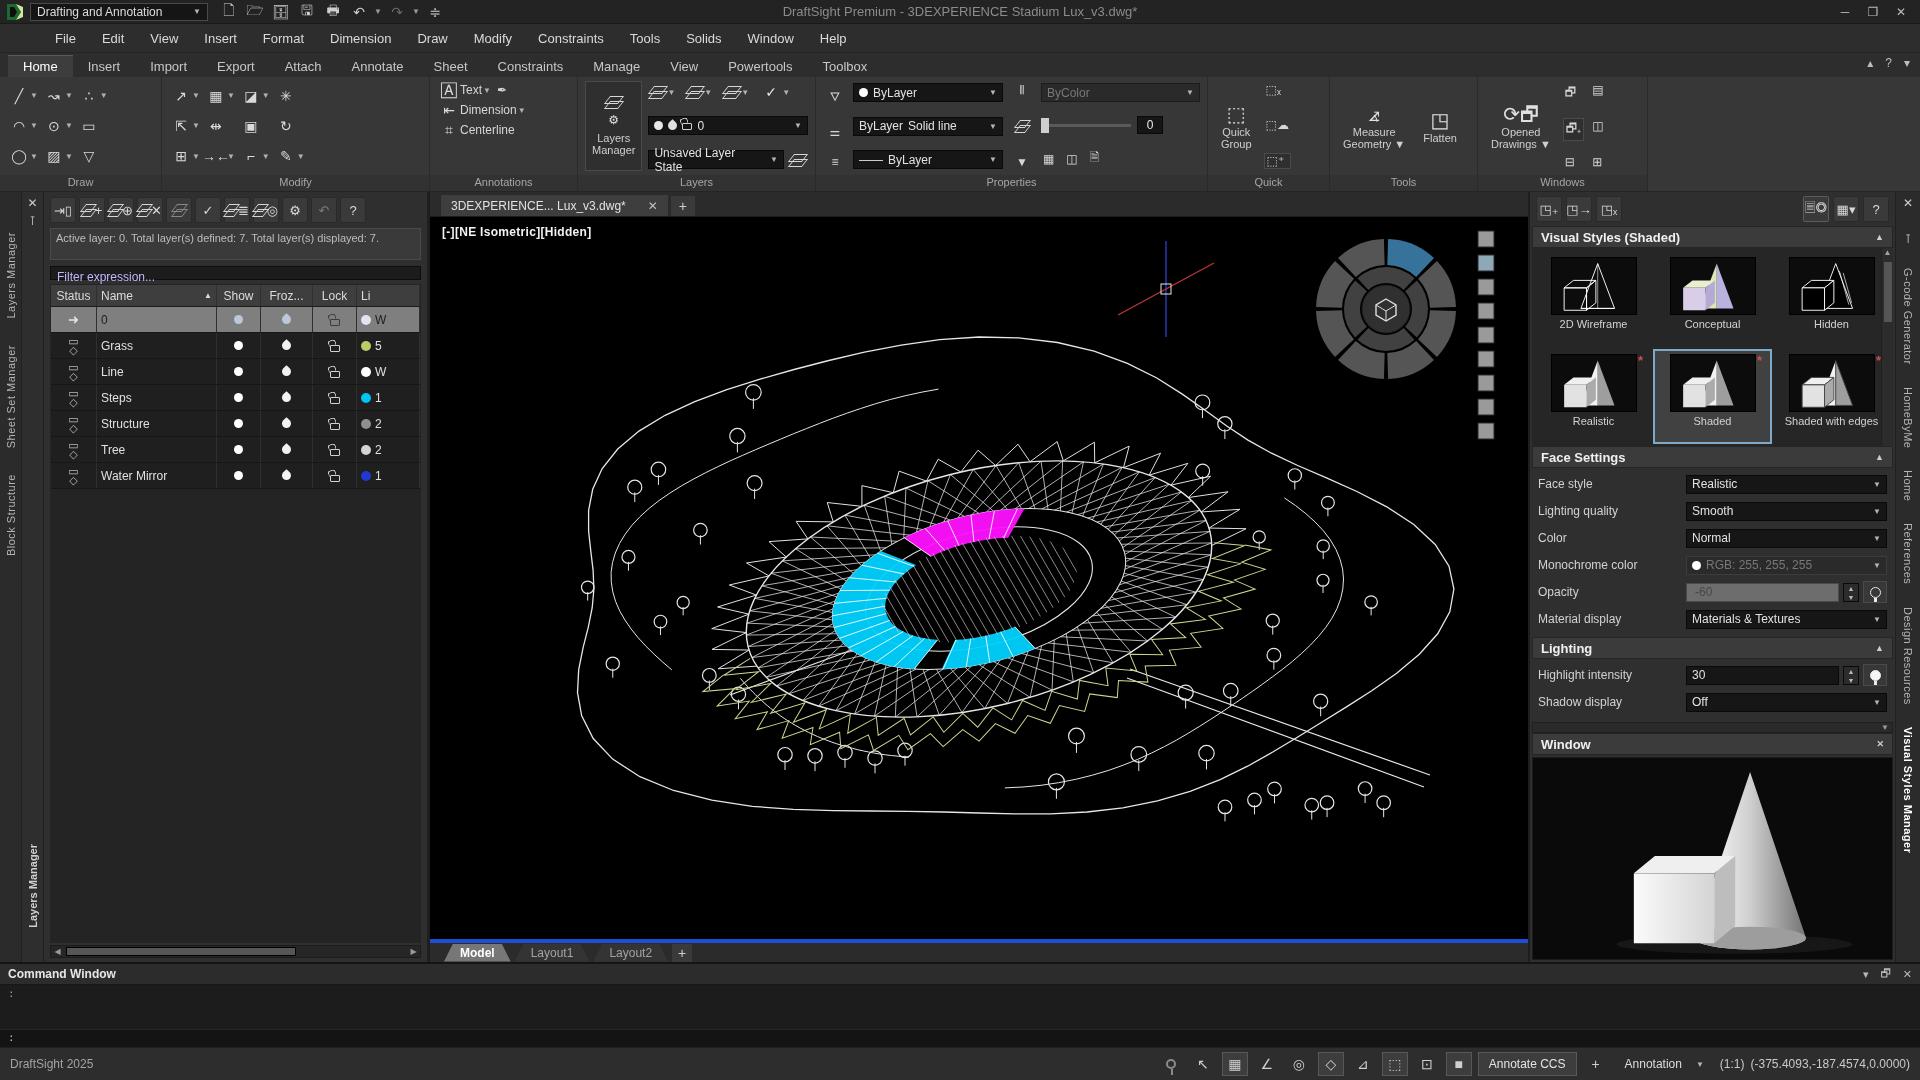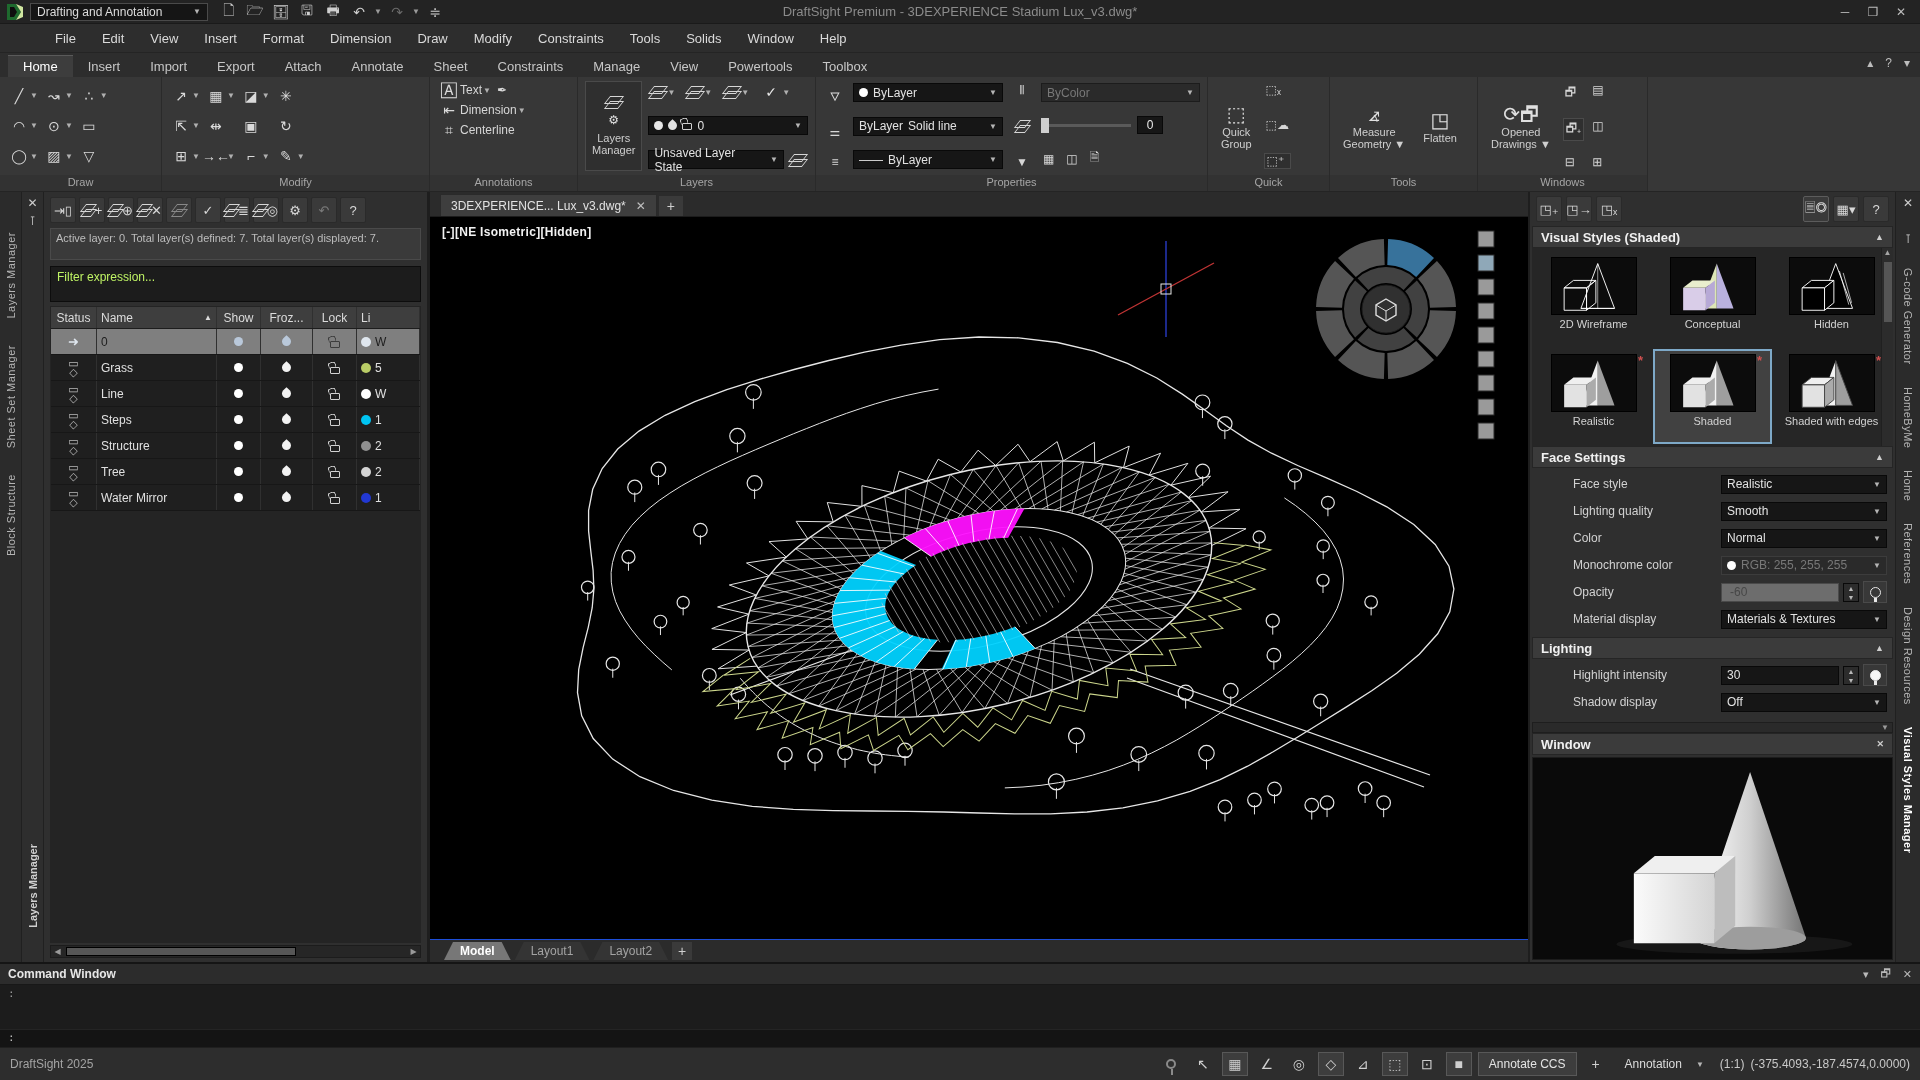--- a/index.html
+++ b/index.html
@@ -53,21 +53,21 @@
   .vtext{writing-mode:vertical-rl;transform:rotate(180deg);font-size:11px;color:#b5b5b5;letter-spacing:.5px;}
   .pstrip{width:22px;background:#2e2e2e;border-right:1px solid #202020;display:flex;flex-direction:column;align-items:center;padding:4px 0;}
   .pstrip .x,.pstrip .pin{color:#cfcfcf;font-size:12px;height:18px;}
   .pstrip .lbl{margin-top:auto;margin-bottom:30px;writing-mode:vertical-rl;transform:rotate(180deg);font-size:11px;color:#d0d0d0;font-weight:bold;}
   
   .palette{width:386px;background:#2f2f2f;border-right:3px solid #1e1e1e;display:flex;flex-direction:column;}
   .ptools{height:36px;display:flex;align-items:center;gap:3px;padding:0 6px;}
   .pbtn{width:26px;height:26px;background:#3a3a3a;border:1px solid #2a2a2a;border-radius:2px;display:flex;align-items:center;justify-content:center;color:#d8d8d8;font-size:13px;}
   .pbtn.dim{color:#7a7a7a;}
   .pinfo{height:32px;margin:0 6px;background:#3a3a3a;border:1px solid #4a4a4a;color:#bdbdbd;font-size:11px;line-height:18px;padding:0 5px;white-space:nowrap;overflow:hidden;}
-  .pfilter{height:36px;margin:6px 6px 4px;background:#1c1c1c;border:1px solid #0d0d0d;color:#bef264;font-size:12px;line-height:20px;padding:0 6px;}
+  .pfilter{height:14px;margin:6px 6px 4px;background:#1c1c1c;border:1px solid #0d0d0d;color:#c4b5fd;font-size:12px;line-height:20px;padding:0 6px;}
   .ltable{flex:1;margin:0 6px;border:1px solid #242424;display:flex;flex-direction:column;background:#222;overflow:hidden;}
   .lhead{display:flex;background:#3e3e3e;border-bottom:1px solid #1d1d1d;height:22px;align-items:center;color:#dcdcdc;}
   .lhead .cell{font-size:12px;}
   .cell{padding:0 4px;display:flex;align-items:center;gap:4px;height:100%;border-right:1px solid #303030;}
   .c-status{width:46px;justify-content:center;}
   .c-name{width:120px;}
   .c-show{width:44px;justify-content:center;}
   .c-froz{width:52px;justify-content:center;}
   .c-lock{width:44px;justify-content:center;}
   .c-li{flex:1;}
@@ -80,43 +80,43 @@
   .lock:before{content:'';position:absolute;top:-6px;left:-3px;width:6px;height:5px;border:1.5px solid #d2d2d2;border-bottom:none;border-radius:3px 3px 0 0;transform:rotate(-14deg);}
   .lrow.active .lock,.lrow.active .lock:before{border-color:#3c3c3c;}
   .lidot{width:10px;height:10px;border-radius:50%;}
   .pfill{flex:1;background:#242424;}
   .hscroll{height:13px;margin:2px 6px 4px;background:#262626;border:1px solid #1c1c1c;display:flex;align-items:center;}
   .hscroll .ar{width:13px;color:#9a9a9a;font-size:8px;text-align:center;}
   .hscroll .thumb{height:9px;background:#565656;flex:0 0 230px;margin:0 2px;}
   
   .canvasarea{flex:1;display:flex;flex-direction:column;background:#000;min-width:0;}
   .doctabs{height:25px;background:#2b2b2b;display:flex;align-items:flex-end;gap:2px;padding-left:10px;border-bottom:1px solid #1c1c1c;}
-  .doctab{height:22px;background:#3e3e3e;border:1px solid #2a2a2a;border-bottom:none;display:flex;align-items:center;gap:10px;padding:0 10px;color:#e2e2e2;font-size:12px;}
+  .doctab{height:22px;background:#3e3e3e;border:1px solid #2a2a2a;border-bottom:none;display:flex;align-items:center;gap:22px;padding:0 10px;color:#e2e2e2;font-size:12px;}
   .doctab .x{color:#c0c0c0;font-size:12px;}
   .addtab{width:24px;height:20px;background:#3a3a3a;color:#cfcfcf;display:flex;align-items:center;justify-content:center;font-size:14px;}
   .canvas{flex:1;position:relative;background:#000;overflow:hidden;}
   .canvas svg{position:absolute;inset:0;width:100%;height:100%;}
   .vplabel{position:absolute;left:12px;top:8px;color:#f2f2f2;font-weight:bold;font-size:12px;letter-spacing:.3px;}
-  .modeltabs{height:23px;background:#2b2b2b;display:flex;align-items:center;padding-left:14px;gap:4px;border-top:1px solid #1d4ed8;}
+  .modeltabs{height:23px;background:#2b2b2b;display:flex;align-items:center;padding-left:14px;gap:4px;border-top:4px solid #1d4ed8;}
   .mtab{padding:2px 16px;font-size:12px;color:#a3a3a3;background:#343434;clip-path:polygon(9px 0,calc(100% - 9px) 0,100% 100%,0 100%);}
   .mtab.active{background:#777777;color:#ffffff;font-weight:bold;}
   
   .rpanel{width:367px;background:#2f2f2f;border-left:2px solid #1e1e1e;display:flex;flex-direction:column;}
   .rtools{height:34px;display:flex;align-items:center;gap:4px;padding:0 6px;}
   .rtools .sp{flex:1;}
   .sechead{height:22px;background:#3b3b3b;border:1px solid #252525;display:flex;align-items:center;padding:0 8px;font-weight:bold;color:#f0f0f0;font-size:13px;margin:0 2px;}
   .sechead .arr{margin-left:auto;font-size:9px;color:#cfcfcf;}
   .tiles{background:#262626;margin:0 2px;padding:6px 4px 4px;display:grid;grid-template-columns:repeat(3,1fr);gap:6px 4px;position:relative;}
   .tile{display:flex;flex-direction:column;align-items:center;gap:3px;padding:3px;position:relative;}
   .tile.selected{background:#414141;outline:2px solid #7ea9c8;}
   .thumb{width:86px;height:58px;background:#0c0c0c;border:1px solid #000;}
   .tlabel{font-size:11px;color:#d2d2d2;text-align:center;line-height:12px;height:24px;}
   .star{position:absolute;top:2px;right:8px;color:#d05050;font-size:13px;font-weight:bold;}
   .frows{padding:5px 8px 7px;display:flex;flex-direction:column;gap:5px;}
-  .frow{display:flex;align-items:center;height:22px;gap:6px;margin-left:35px;}
+  .frow{display:flex;align-items:center;height:22px;gap:6px;}
   .frow .flabel{width:142px;font-size:12px;color:#d2d2d2;}
   .frow .fctl{flex:1;display:flex;align-items:center;gap:4px;}
   .frow .sel{flex:1;}
   .spin{width:16px;height:19px;display:flex;flex-direction:column;border:1px solid #090909;background:#2c2c2c;}
   .spin span{flex:1;font-size:7px;color:#b9b9b9;text-align:center;line-height:9px;}
   .bulb{width:24px;height:22px;background:#383838;border:1px solid #4a4a4a;display:flex;align-items:center;justify-content:center;position:relative;}
   .bulbg{width:11px;height:11px;border-radius:50%;border:1.5px solid #e8e8e8;position:relative;}
   .bulbg:after{content:'';position:absolute;left:3px;top:10px;width:3px;height:4px;background:#e8e8e8;}
   .bulb.on .bulbg{background:#f5f5f5;}
   .opbox{flex:1;height:19px;background:#6d6d6d;border:1px solid #4a4a4a;color:#474747;display:flex;align-items:center;padding:0 8px;}

